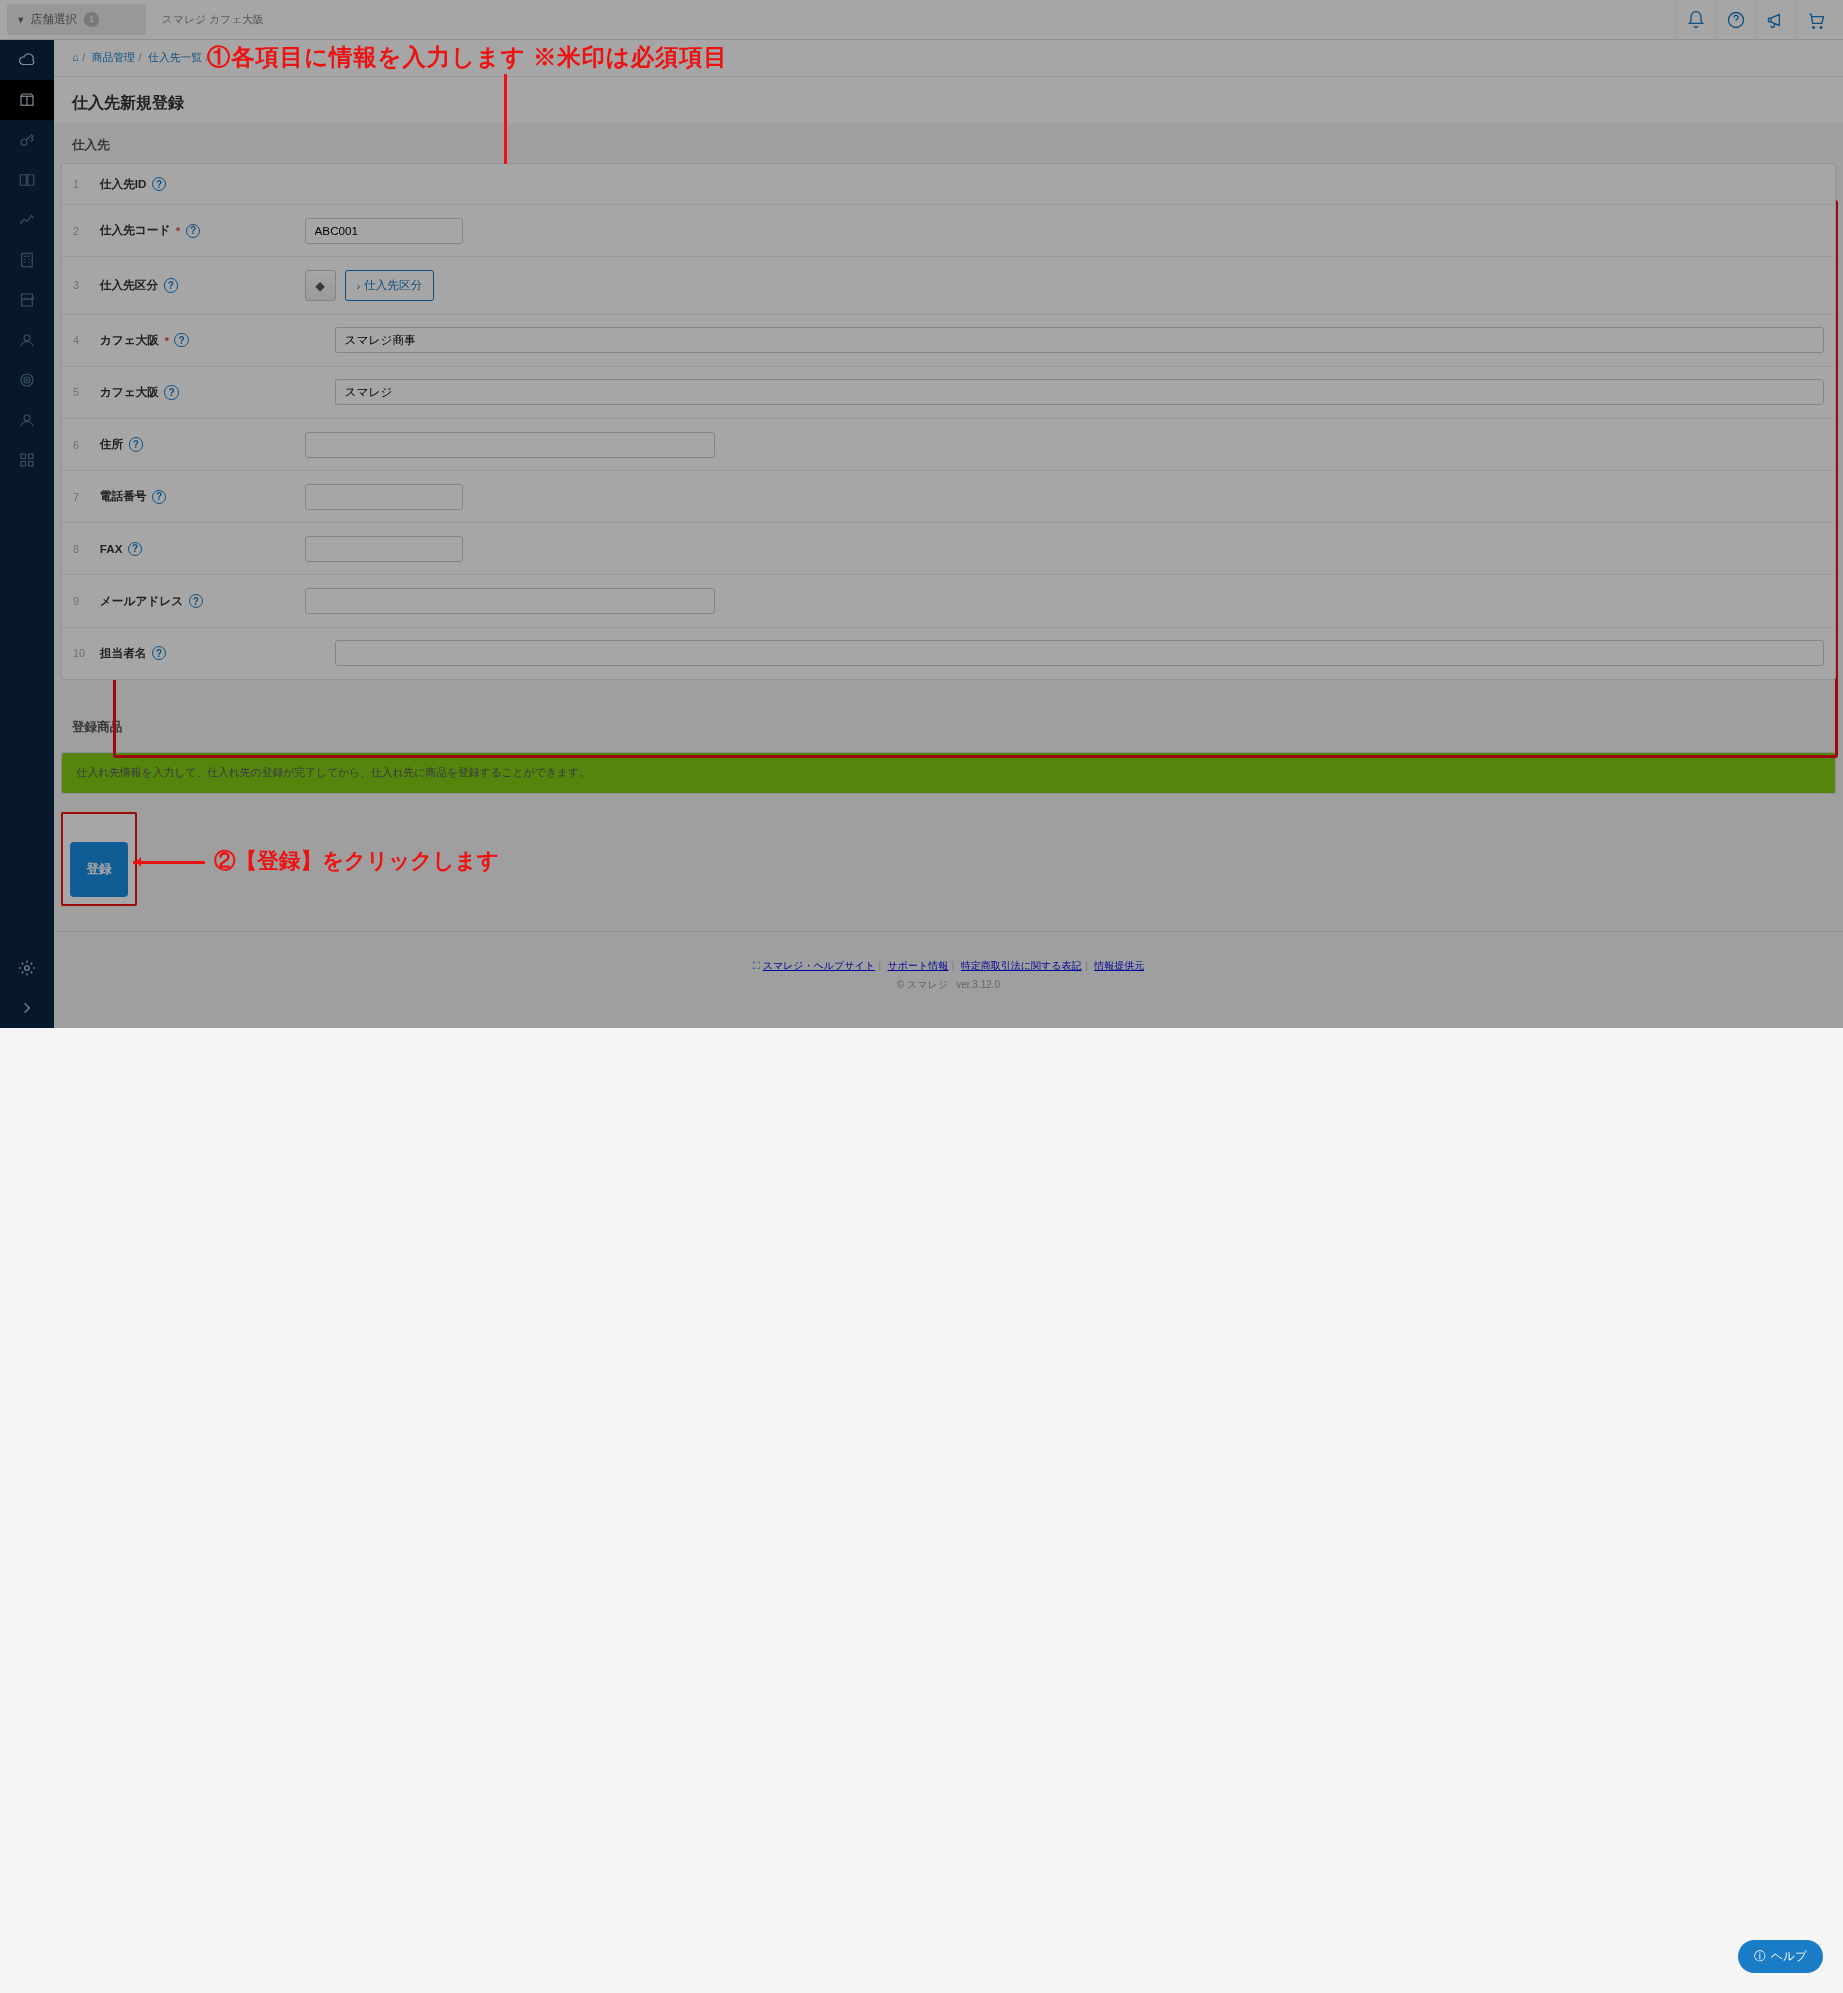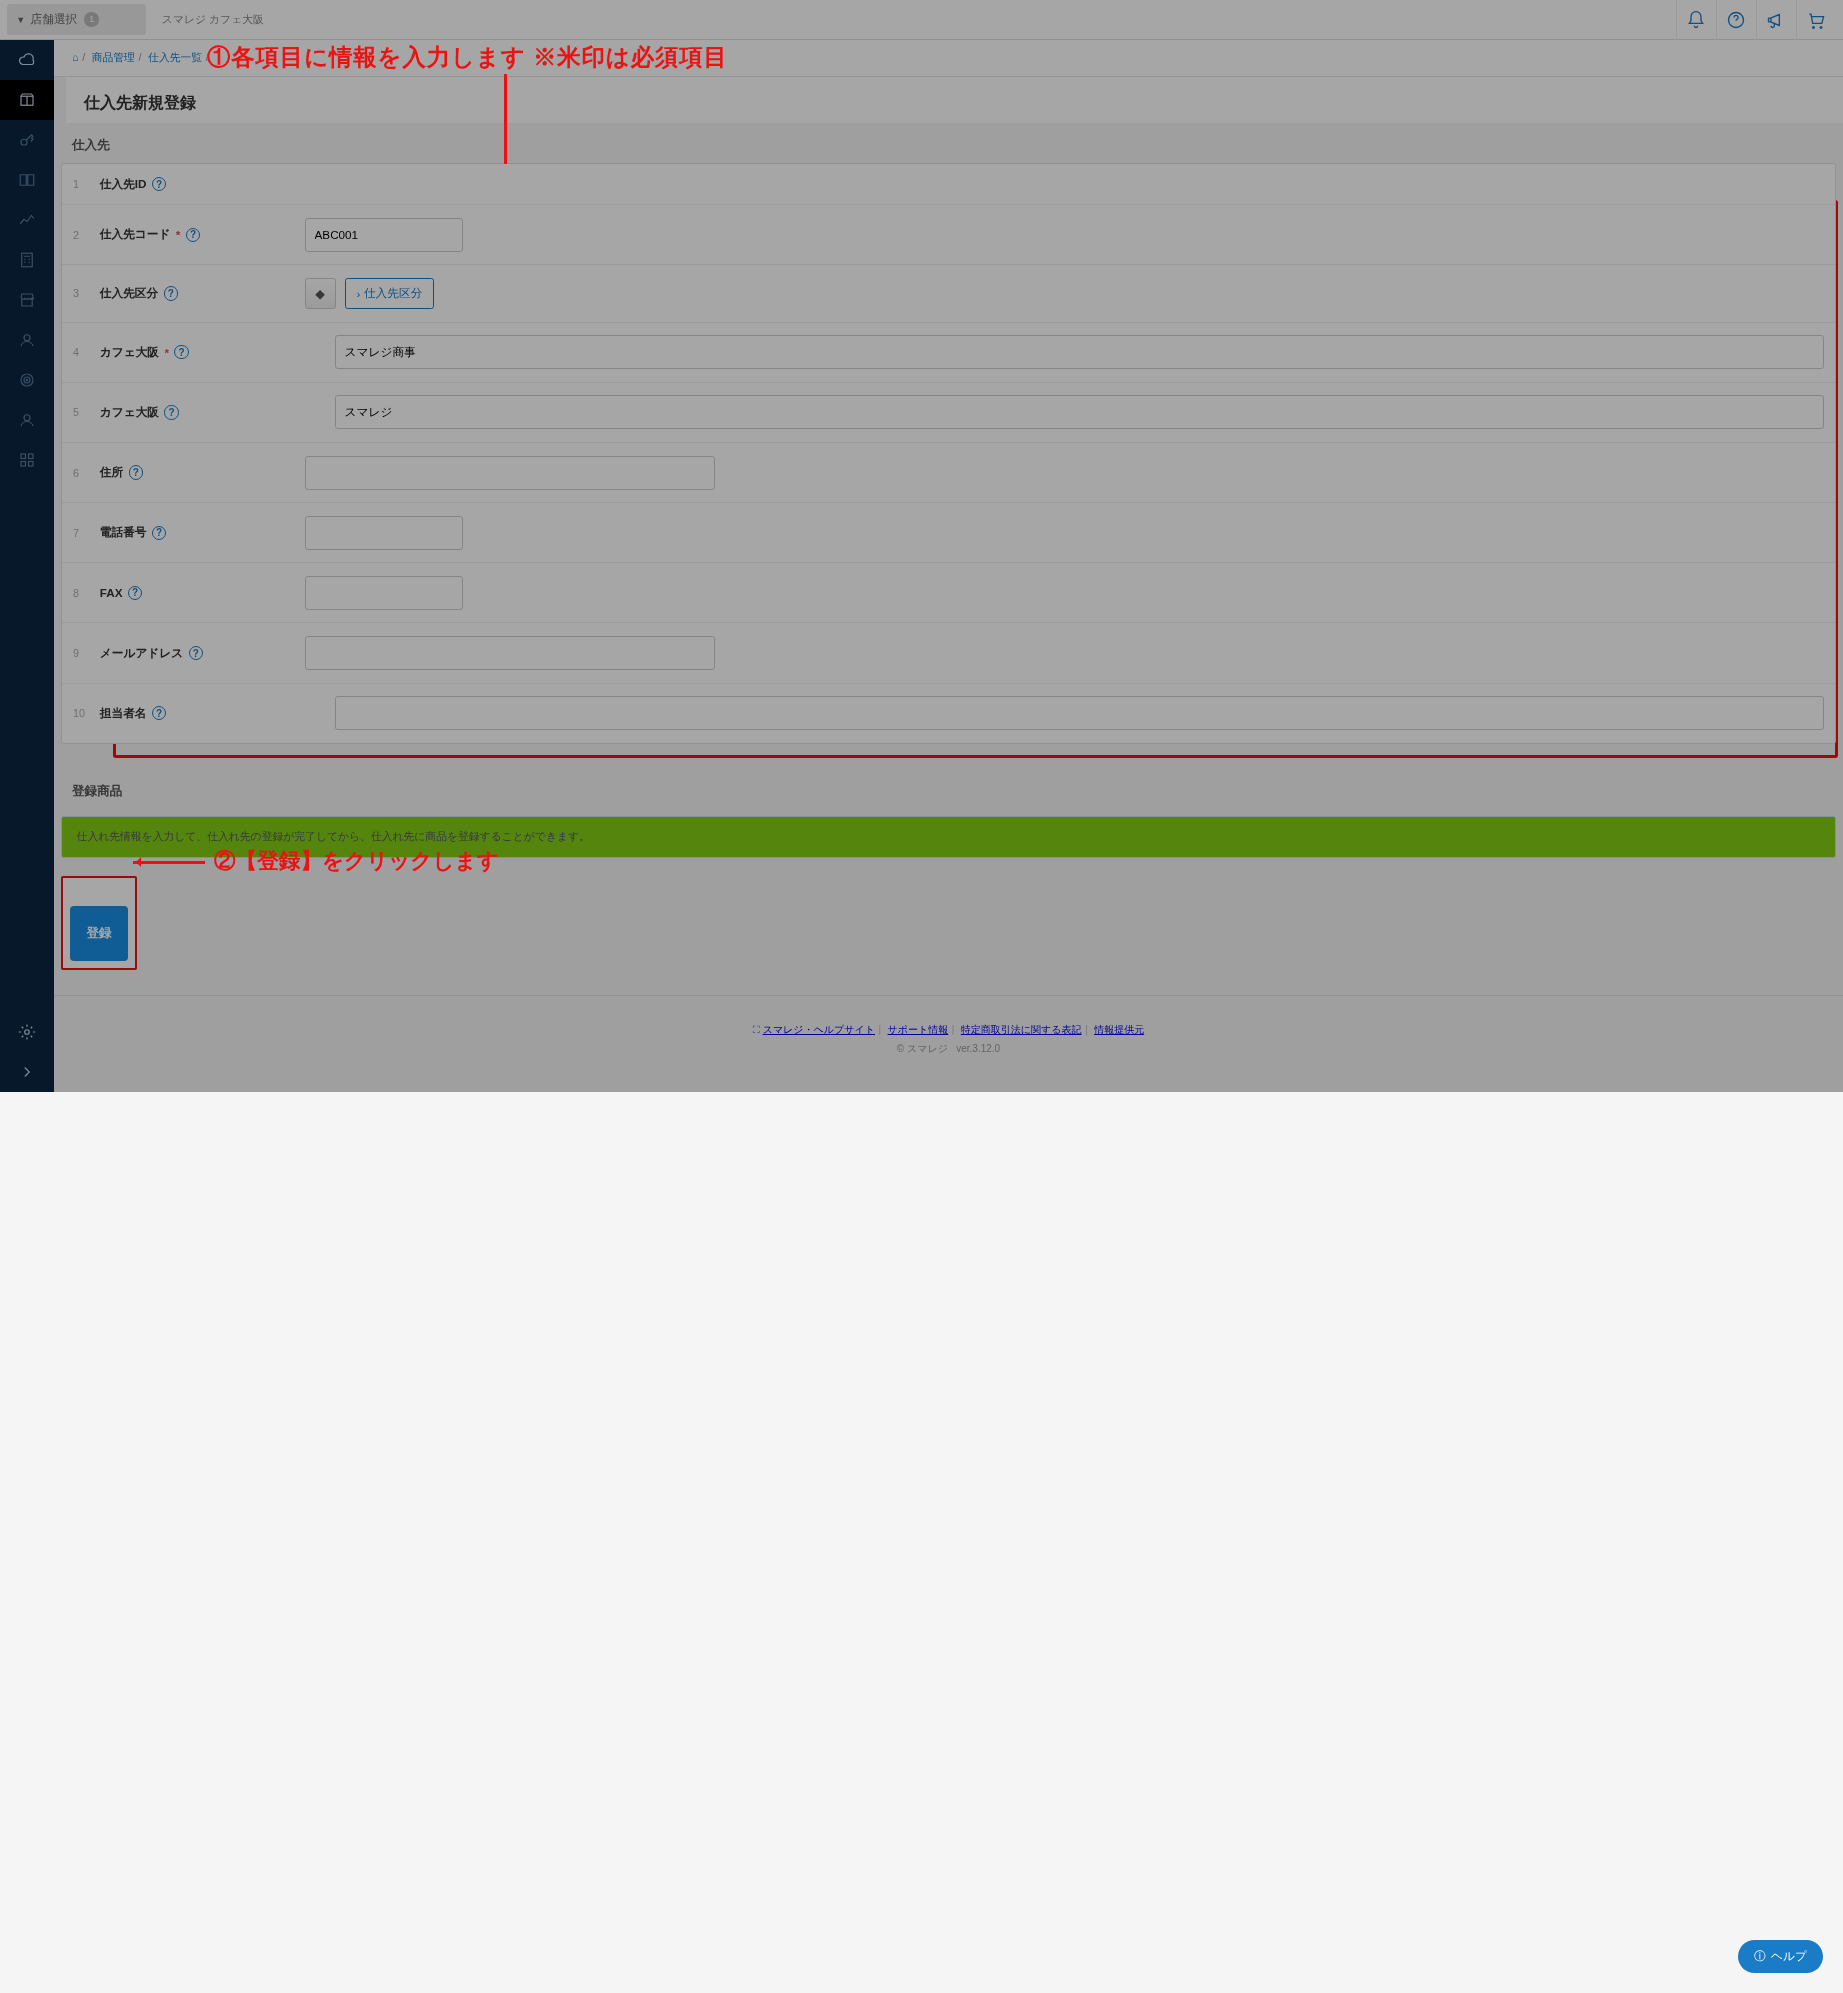--- a/index.html
+++ b/index.html
@@ -23,32 +23,32 @@
 .sidebar-item.active { background: #000; }
 .sidebar-item svg { width: 18px; height: 18px; stroke: #5a7a9a; fill: none; stroke-width: 1.6; }
 .sidebar-item.bright svg { stroke: #c8d8e8; }
 .sidebar-spacer { flex: 1; }
 
 
 .main { margin-left: 54px; padding: 0; position: relative; z-index: 1; }
 .breadcrumb { padding: 10.8px 18px; font-size: 10.8px; color: #1a7bc7; border-bottom: 0.9px solid #e5e5e5; background: #fff; }
 .breadcrumb a { color: #1a7bc7; text-decoration: none; }
 .breadcrumb .sep { color: #999; margin: 0 3.6px; }
-.page-title { padding: 16px 18px 9px; font-size: 16px; font-weight: bold; background: #fff; margin-left: 12px;}
+.page-title { padding: 16px 18px 9px; font-size: 16px; font-weight: bold; background: #fff;}
 .sub-h { padding: 14.4px 18px 9px; font-size: 12.6px; font-weight: bold; color: #555; }
 
 .form-panel { background: #fff; margin: 0 7.2px; border: 0.9px solid #e0e0e0; border-radius: 2.7px; position: relative; z-index: 10; }
 .form-row { display: flex; align-items: center; border-bottom: 0.9px solid #eee; padding: 12.6px 10.8px; gap: 10.8px; }
 .form-row:last-child { border-bottom: none; }
 .row-no { width: 16px; color: #aaa; font-size: 10.8px; text-align: left; }
 .row-label { width: 194px; font-size: 11.7px; font-weight: bold; color: #333; display: flex; align-items: center; gap: 5.4px; }
 .req { color: #d9534f; font-weight: bold; }
 .help { display: inline-flex; width: 14.4px; height: 14.4px; border: 1.4px solid #1a7bc7; border-radius: 50%; align-items: center; justify-content: center; color: #1a7bc7; font-size: 10px; font-weight: bold; cursor: pointer; }
 .row-ctrl { flex: 1; display: flex; gap: 9px; align-items: center; }
-input[type="text"] { height: 34px; border: 0.9px solid #ccc; border-radius: 2.7px; padding: 0 9px; font-size: 11.7px; background: #fff; }
+input[type="text"] { height: 26px; border: 0.9px solid #ccc; border-radius: 2.7px; padding: 0 9px; font-size: 11.7px; background: #fff; }
 input.w-sm { width: 158px; }
 input.w-md { width: 410px; }
 input.w-full { width: 100%; margin-left: 30px; }
 .select-box { height: 31px; width: 31px; border: 0.9px solid #ccc; background: linear-gradient(#fff,#eee); border-radius: 2.7px; display: flex; align-items: center; justify-content: center; font-size: 12.6px; color: #555; cursor: pointer; }
 .btn-outline { height: 31px; border: 0.9px solid #1a7bc7; color: #1a7bc7; background: #fff; border-radius: 2.7px; padding: 0 10.8px; font-size: 11.7px; cursor: pointer; display: flex; align-items: center; gap: 3.6px; }
 
 .info-box { background: #84cc16; border: 0.9px solid #d0dde5; margin: 7.2px 7.2px 18px; padding: 12.6px 14.4px; font-size: 10.8px; color: #556; border-radius: 2.7px; position: relative; z-index: 1; }
 
 .submit-wrap { margin: 0 7.2px 25px; display: flex; gap: 18px; align-items: center; position: relative; z-index: 10; }
 .submit-frame { background: #fff; padding: 7.2px; border: 2.7px solid #e11; border-radius: 1.8px; display: inline-block; }

